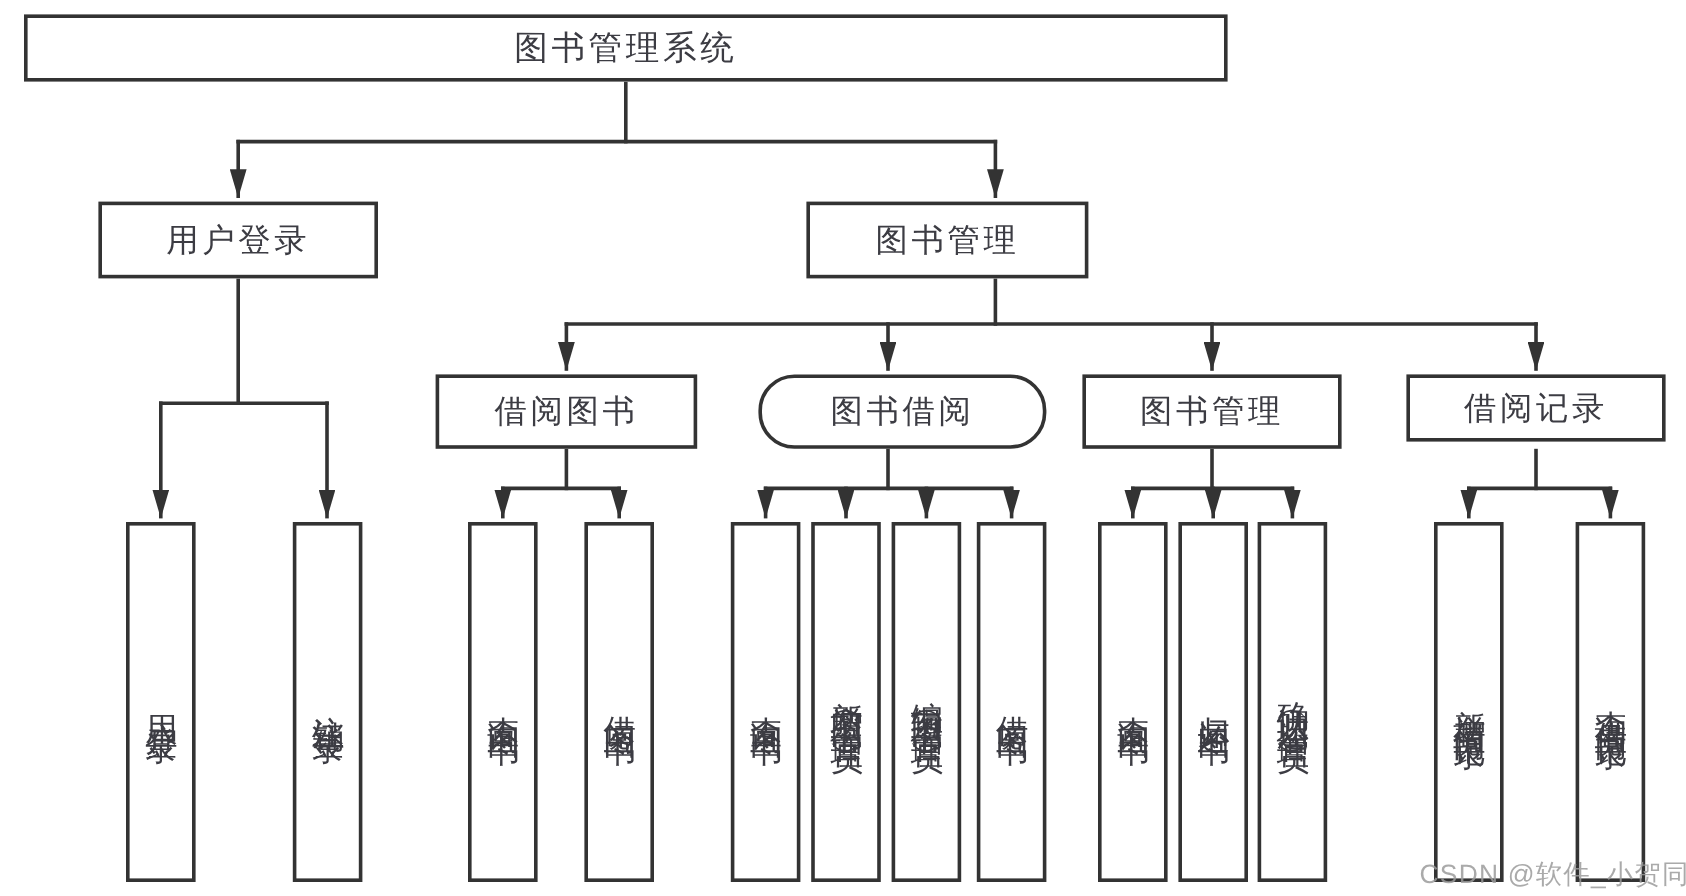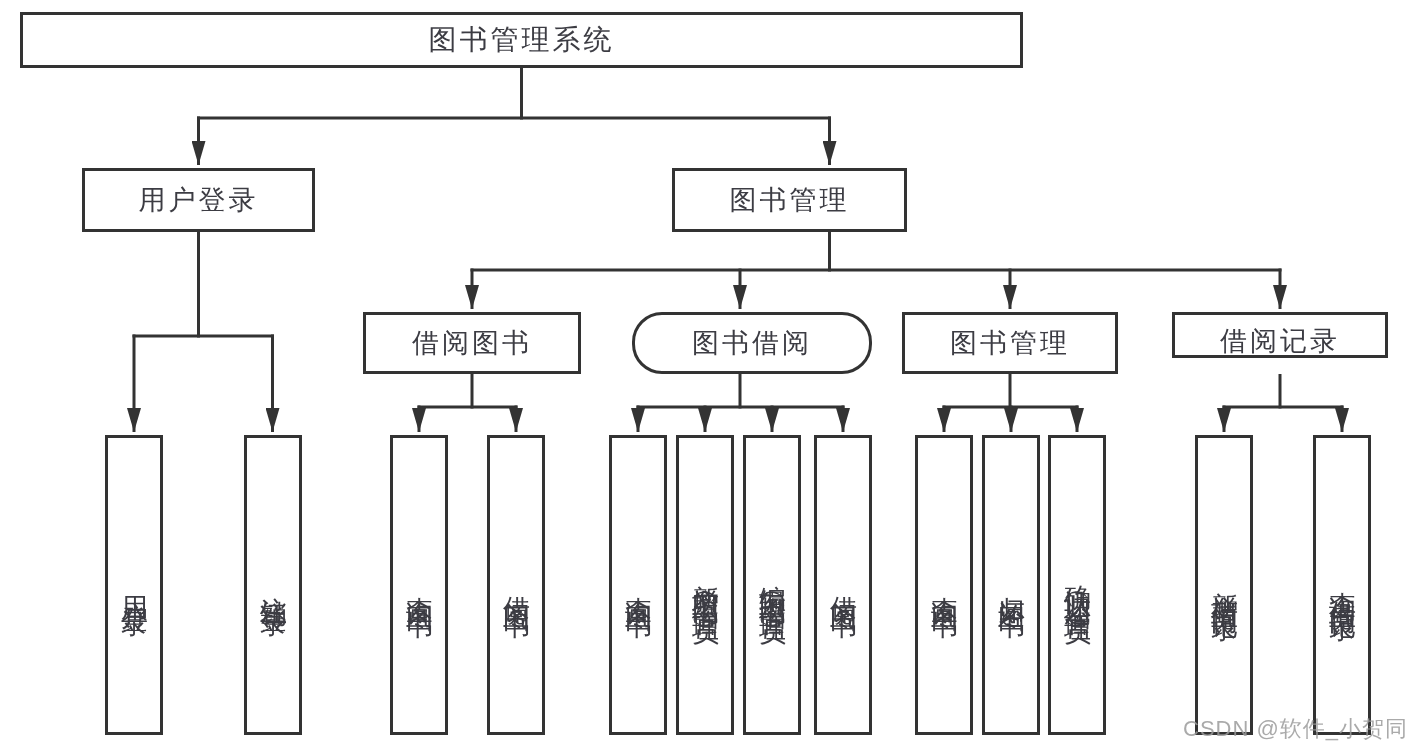--- a/index.html
+++ b/index.html
@@ -129,21 +129,21 @@
 
   <div class="node h-box" style="left:363px; top:312px; width:218px; height:62px;">
     <span>借阅图书</span>
   </div>
   <div class="node h-box" style="left:632px; top:312px; width:240px; height:62px;border-radius:30px;">
     <span>图书借阅</span>
   </div>
   <div class="node h-box" style="left:902px; top:312px; width:216px; height:62px;">
     <span>图书管理</span>
   </div>
-  <div class="node h-box" style="left:1172px; top:312px; width:216px; height:46px;align-items:flex-end;">
+  <div class="node h-box" style="left:1172px; top:312px; width:216px; height:56px;">
     <span>借阅记录</span>
   </div>
 
   <div class="node leaf" style="left:105px; top:435px; width:58px; height:300px;">
     <span>用户登录</span>
   </div>
   <div class="node leaf" style="left:244px; top:435px; width:58px; height:300px;">
     <span>注销登录</span>
   </div>
 

